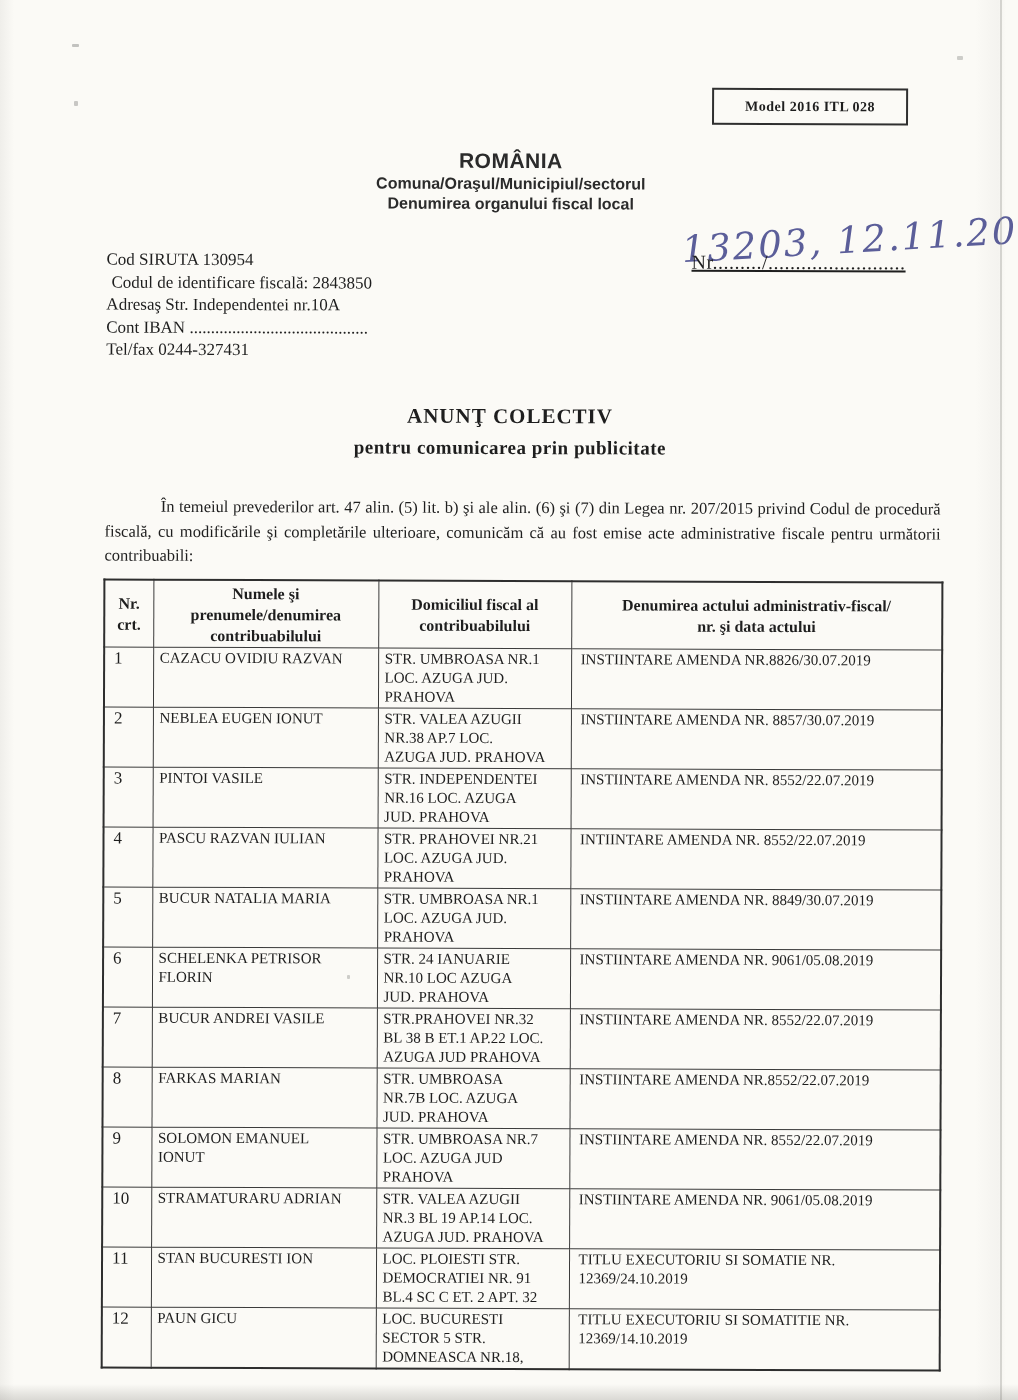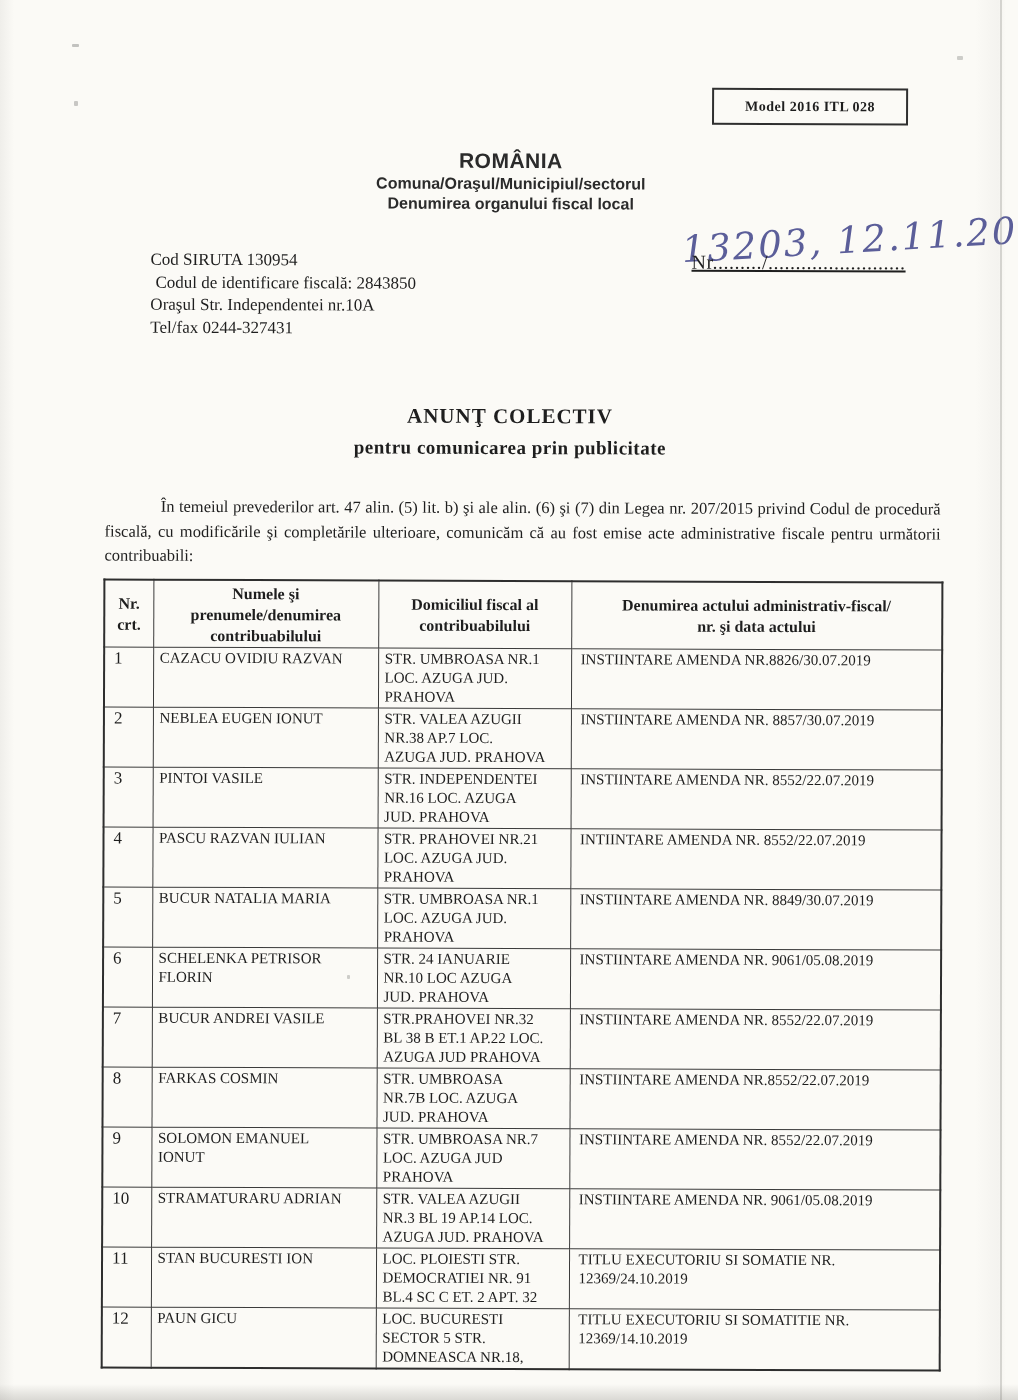--- a/index.html
+++ b/index.html
@@ -37,21 +37,21 @@
 
   .handwriting{
     position:absolute;left:680px;top:218px;width:320px;
     font-family:"DejaVu Serif", serif;font-style:italic;
     font-size:37px;color:rgba(62,66,136,.85);
     transform:rotate(-3.5deg);letter-spacing:2px;white-space:nowrap;
   }
   .nr-line{position:absolute;left:690px;top:250px;font-size:20px;letter-spacing:.5px;white-space:nowrap;text-decoration:underline;}
 
   .issuer{position:absolute;left:105px;top:250px;font-size:17px;line-height:22.5px;}
-  .issuer .ln{white-space:nowrap;margin-left:44px;}
+  .issuer .ln{white-space:nowrap;}
   .issuer .ln:nth-child(2){padding-left:5px;font-family:Liberation Serif, serif;}
 
   .title{position:absolute;left:0;top:404px;width:1018px;text-align:center;
     font-size:21px;font-weight:bold;letter-spacing:1px;}
   .subtitle{position:absolute;left:0;top:437px;width:1018px;text-align:center;
     font-size:19px;font-weight:bold;letter-spacing:.5px;}
 
   .intro{position:absolute;left:104px;top:496px;width:836px;
     font-size:16.5px;line-height:24.5px;text-align:justify;text-indent:56px;}
 
@@ -91,21 +91,22 @@
     <div class="l2">Comuna/Oraşul/Municipiul/sectorul</div>
     <div class="l3">Denumirea organului fiscal local</div>
   </div>
 
   <div class="handwriting">13203, 12.11.2019</div>
   <div class="nr-line">Nr........./.........................</div>
 
   <div class="issuer">
     <div class="ln">Cod SIRUTA 130954</div>
     <div class="ln">Codul de identificare fiscală: 2843850</div>
-    <div class="ln">Oraşul Str. Independentei nr.10A</div>
+    <div class="ln">Adresaş Str. Independentei nr.10A</div>
+    <div class="ln">Cont IBAN ..........................................</div>
     <div class="ln">Tel/fax 0244-327431</div>
   </div>
 
   <div class="title">ANUNŢ COLECTIV</div>
   <div class="subtitle">pentru comunicarea prin publicitate</div>
 
   <div class="intro">În temeiul prevederilor art. 47 alin. (5) lit. b) şi ale alin. (6) şi (7) din Legea nr. 207/2015 privind Codul de procedură fiscală, cu modificările şi completările ulterioare, comunicăm că au fost emise acte administrative fiscale pentru următorii contribuabili:</div>
 
   <table class="doc-table">
     <colgroup>
@@ -180,21 +181,21 @@
       <tr>
         <td class="c-nr">7</td>
         <td class="c-name">BUCUR ANDREI VASILE</td>
         <td class="c-addr">STR.PRAHOVEI NR.32
 BL 38 B ET.1 AP.22 LOC.
 AZUGA JUD PRAHOVA</td>
         <td class="c-act">INSTIINTARE AMENDA NR. 8552/22.07.2019</td>
       </tr>
       <tr>
         <td class="c-nr">8</td>
-        <td class="c-name">FARKAS COSMIN</td>
+        <td class="c-name">FARKAS MARIAN</td>
         <td class="c-addr">STR. UMBROASA
 NR.7B LOC. AZUGA
 JUD. PRAHOVA</td>
         <td class="c-act">INSTIINTARE AMENDA  NR.8552/22.07.2019</td>
       </tr>
       <tr>
         <td class="c-nr">9</td>
         <td class="c-name">SOLOMON EMANUEL
 IONUT</td>
         <td class="c-addr">STR. UMBROASA NR.7

